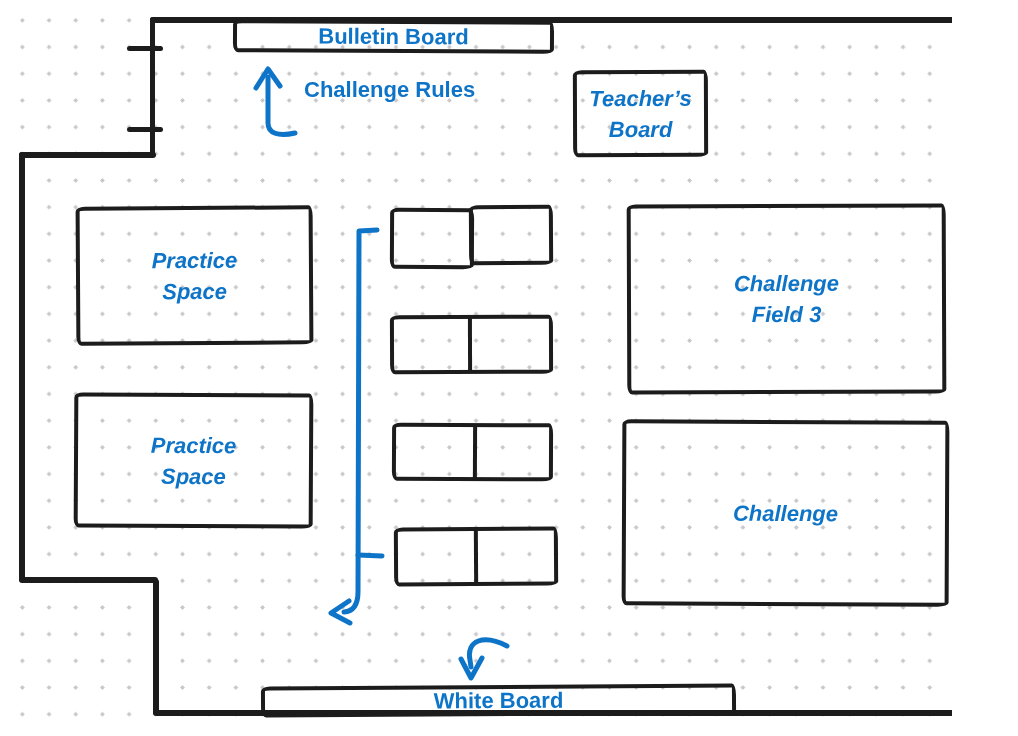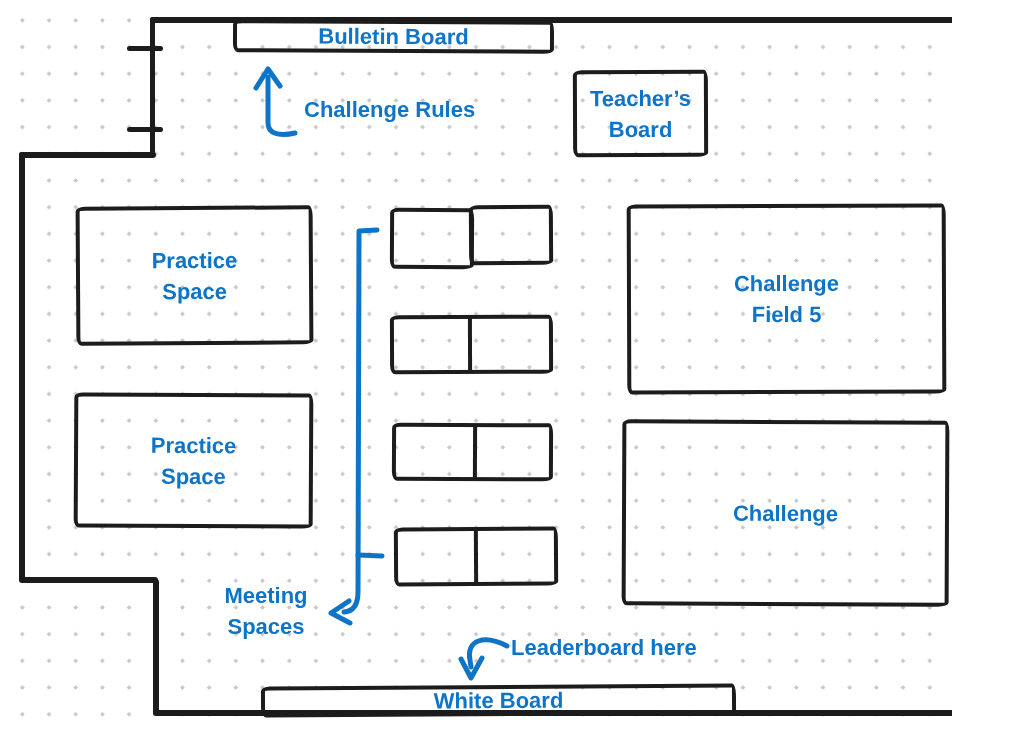--- a/index.html
+++ b/index.html
@@ -14,21 +14,21 @@
     background-position:9px 7px;
   }
   .wall{position:absolute;background:#1c1c1c;border-radius:3px;}
   .box{
     position:absolute;box-sizing:border-box;
     border:4px solid #1c1c1c;background:transparent;
     border-radius:9px 4px 11px 5px / 5px 11px 4px 9px;
     display:flex;flex-direction:column;align-items:center;justify-content:center;
   }
   .blue{color:#0E74C8;font-weight:bold;}
-  .roomlabel{font-size:22px;line-height:31px;text-align:center;white-space:nowrap;}
+  .roomlabel{font-size:22px;line-height:31px;text-align:center;white-space:nowrap;font-style:italic;}
   .ann{position:absolute;font-size:22px;line-height:31px;}
   .r0{transform:rotate(-0.35deg);}
   .r1{transform:rotate(0.3deg);}
   .r2{transform:rotate(-0.2deg);}
   .r3{transform:rotate(0.25deg);}
   .divider{position:absolute;top:-1px;bottom:-1px;width:4px;background:#1c1c1c;}
   svg.overlay{position:absolute;left:0;top:0;pointer-events:none;}
   .boardlabel{font-size:22px;line-height:24px;text-align:center;white-space:nowrap;}
 </style>
 </head>
@@ -70,21 +70,21 @@
   <div class="box r1" style="left:74px;top:393px;width:239px;height:135px;">
     <div class="blue roomlabel">
       <div>Practice</div>
       <div>Space</div>
     </div>
   </div>
 
   <div class="box r2" style="left:627px;top:204px;width:319px;height:190px;">
     <div class="blue roomlabel">
       <div>Challenge</div>
-      <div>Field 5</div>
+      <div>Field 3</div>
     </div>
   </div>
   <div class="box r3" style="left:622px;top:420px;width:327px;height:186px;">
     <div class="blue roomlabel">
       <div>Challenge</div>
     </div>
   </div>
 
   <div class="box r1" style="left:390px;top:208px;width:84px;height:61px;"></div>
   <div class="box r0" style="left:469px;top:205px;width:84px;height:60px;"></div>
@@ -92,28 +92,23 @@
   <div class="box r2" style="left:390px;top:315px;width:163px;height:59px;">
     <div class="divider" style="left:74px;"></div>
   </div>
   <div class="box r3" style="left:392px;top:423px;width:161px;height:58px;">
     <div class="divider" style="left:77px;"></div>
   </div>
   <div class="box r0" style="left:394px;top:527px;width:164px;height:59px;">
     <div class="divider" style="left:76px;"></div>
   </div>
 
-  <div class="ann blue" style="left:304px;top:74px;text-align:left;margin-top:20px;">
+  <div class="ann blue" style="left:304px;top:74px;text-align:left;">
     <div>Challenge Rules</div>
   </div>
-  <div class="ann blue" style="left:190px;top:580px;width:152px;text-align:center;">
-    <div>Meeting</div>
-    <div>Spaces</div>
-  </div>
-  <div class="ann blue" style="left:511px;top:632px;white-space:nowrap;">Leaderboard here</div>
 
   <svg class="overlay" width="1018" height="736" viewBox="0 0 1018 736" fill="none" stroke="#0E74C8" stroke-width="5" stroke-linecap="round" stroke-linejoin="round">
 
     <g>
       <path d="M295,133 C278,137 268,133 268,123 L268,77"></path>
       <path d="M256,88 L268,69 L280,86"></path>
     </g>
 
     <g>
       <path d="M377,230 L359,231 L358,592 Q358,611 344,612"></path>

